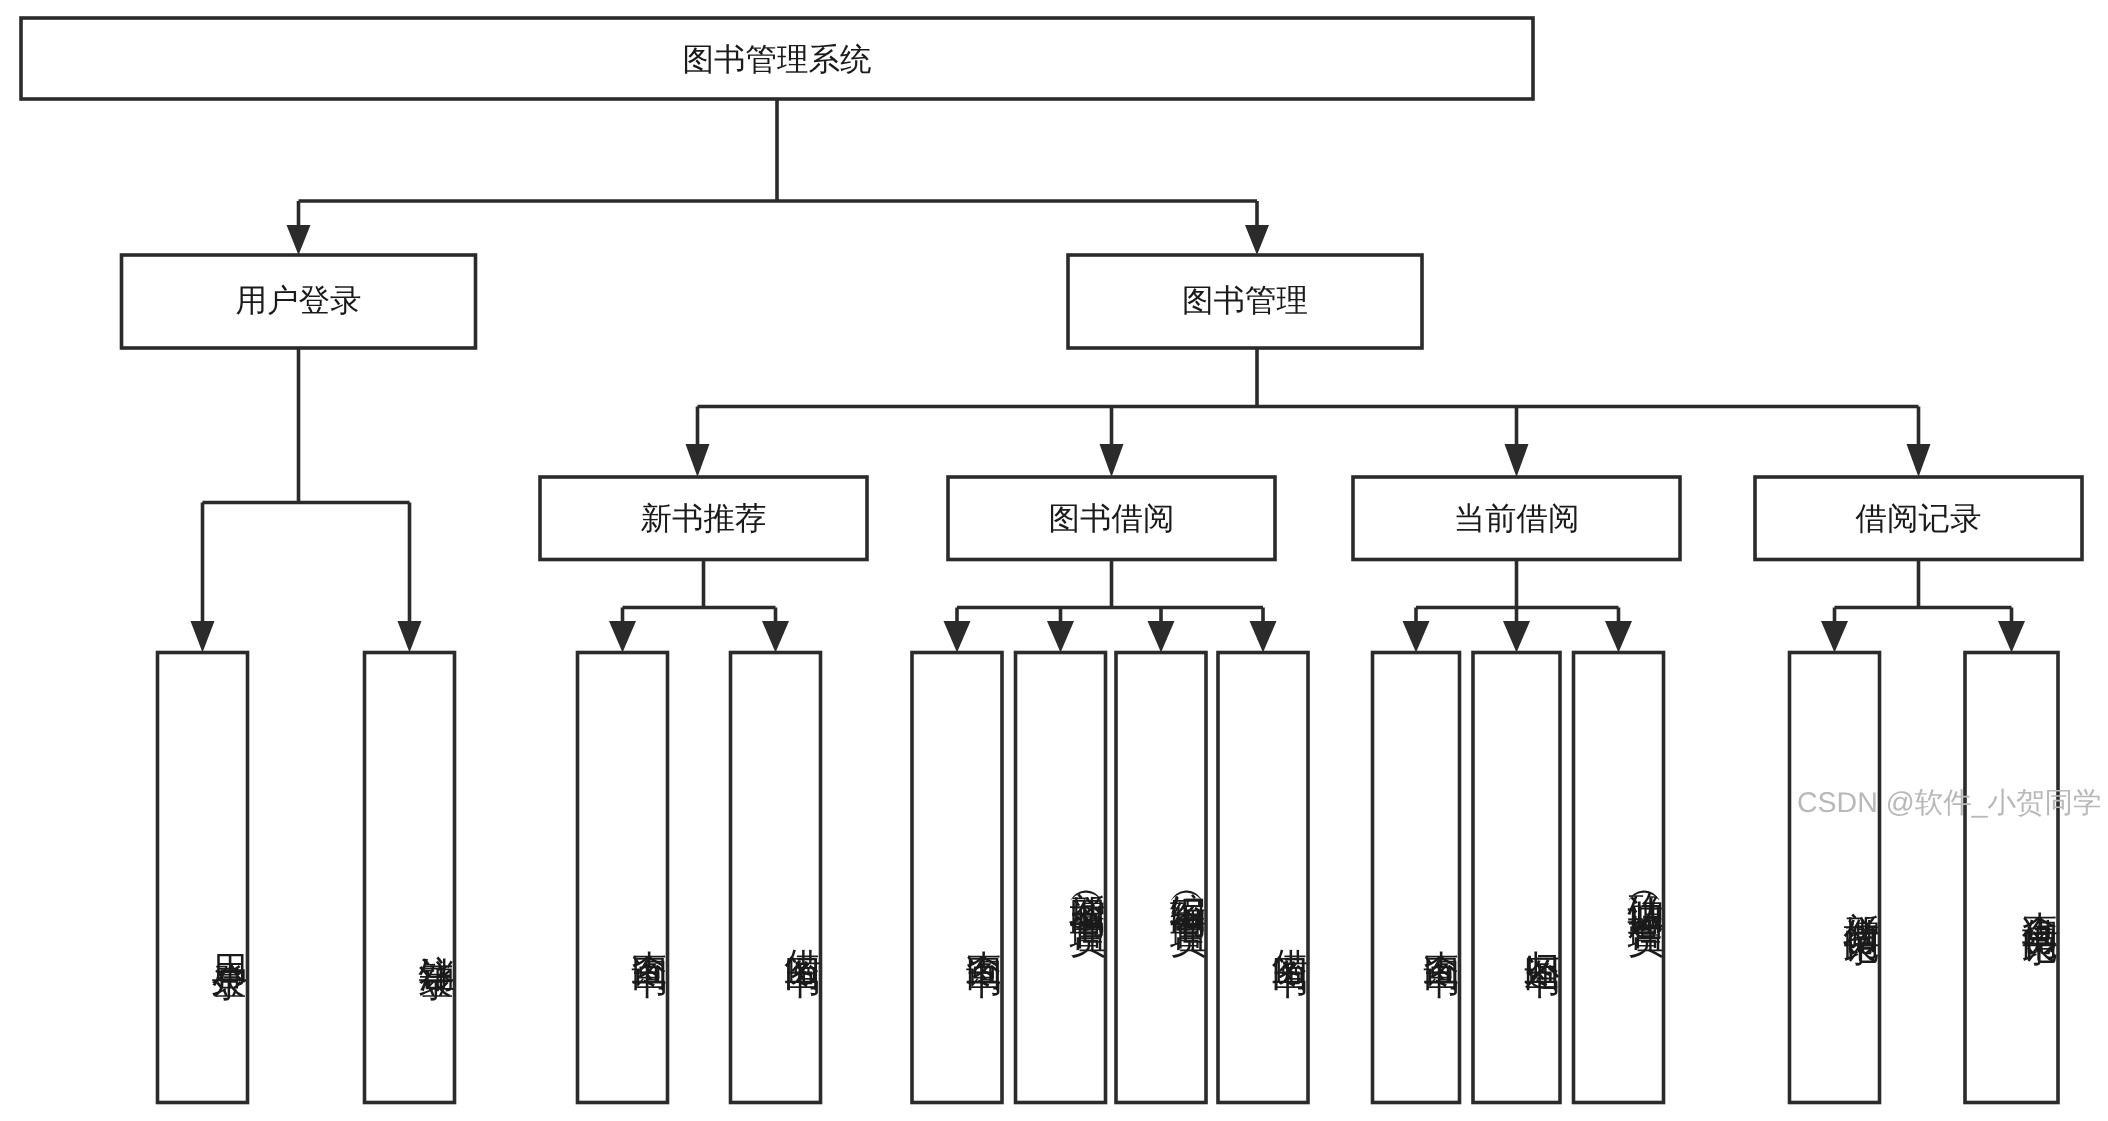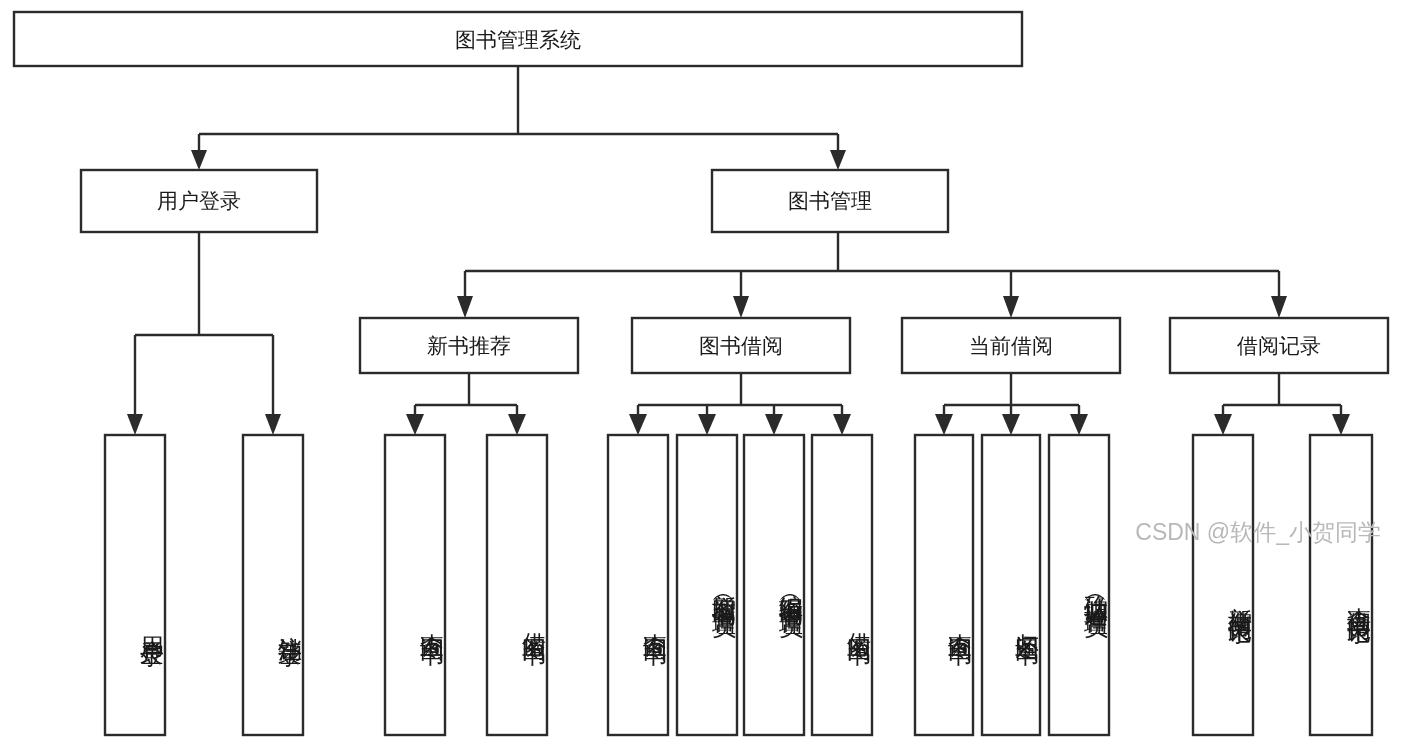--- a/index.html
+++ b/index.html
@@ -57,24 +57,24 @@
     color: #1a1a1a;
     letter-spacing: 3px;
     display: flex;
     align-items: flex-start;
     justify-content: center;
     white-space: nowrap;
     pointer-events: none;
   }
   .watermark {
     position: absolute;
-    right: 24px;
+    right: 4px;
     bottom: 5px;
     font-family: "Liberation Sans", "DejaVu Sans", sans-serif;
-    font-size: 23px;
+    font-size: 19px;
     color: #b8b8b8;
     white-space: nowrap;
     margin-left: 19px;
   }
 </style>
 </head>
 <body>
 
 <div id="diagram-root">
 

